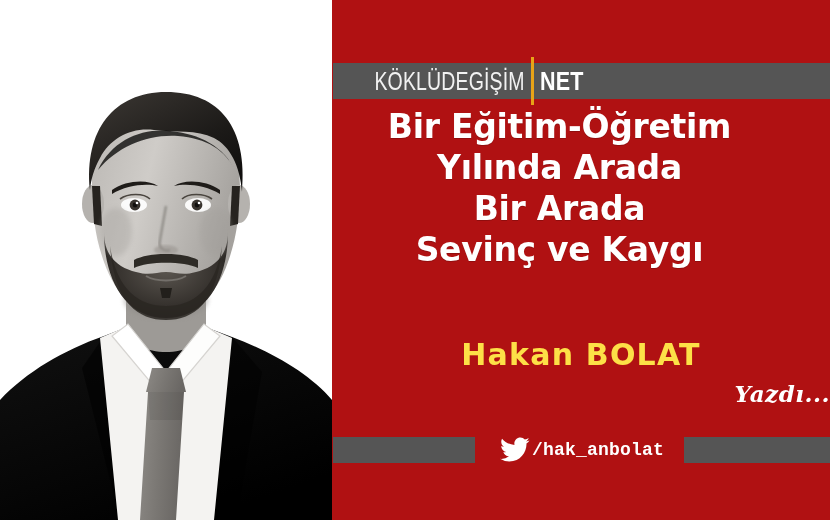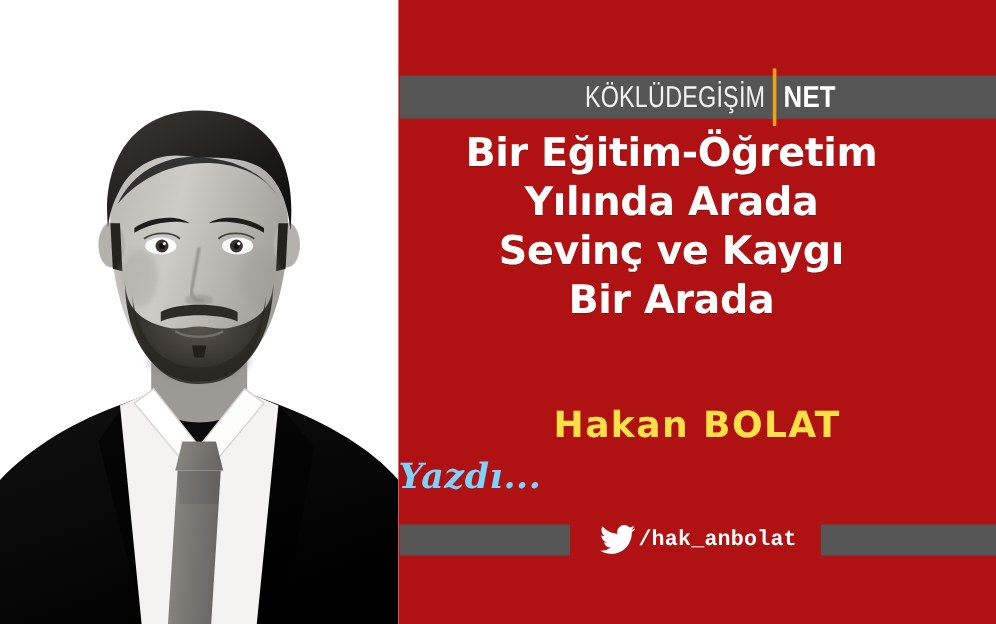--- a/index.html
+++ b/index.html
@@ -24,21 +24,21 @@
     background:#b01112;
   }
 
   
   .logo-bar {
     position:absolute; left:1px; top:63px; width:497px; height:36px;
     background:#555555;
   }
   .logo-text {
     position:absolute; left:0; top:62px; width:484px; height:38px;
-    display:flex; align-items:center; justify-content:center;
+    display:flex; align-items:center; justify-content:flex-start;
     gap:0px;
   }
   .logo-koklu {
     color:#f2f2f2; font-size:25px; letter-spacing:0.2px;
     font-family:"Liberation Sans Narrow","Liberation Sans", sans-serif;
     transform:scaleX(0.78); transform-origin:right center;
     font-weight:400; line-height:1;
     white-space:nowrap;
   }
   .logo-divider {
@@ -67,23 +67,23 @@
   
   .author-name {
     position:absolute; left:0px; top:337px; width:498px;
     text-align:center; color:#fde047;
     font-family:"DejaVu Sans","Liberation Sans", sans-serif;
     font-weight:bold; font-size:30px; letter-spacing:1.2px;
     white-space:nowrap;
   }
   .author-wrote {
     position:absolute; left:0px; top:380px; width:498px;
-    text-align:left; color:#7dd3fc;
+    text-align:right; color:#ffffff;
     font-family:"DejaVu Serif","Liberation Serif", serif;
-    font-style:italic; font-weight:bold; font-size:29px;
+    font-style:italic; font-weight:bold; font-size:23px;
     letter-spacing:0.5px;
     white-space:nowrap;
   }
 
   
   .social-bar-left {
     position:absolute; left:1px; top:437px; width:142px; height:26px;
     background:#555555;
   }
   .social-bar-right {
@@ -232,22 +232,22 @@
     <div class="logo-bar"></div>
     <div class="logo-text">
       <span class="logo-koklu">KÖKLÜDEGİŞİM</span>
       <span class="logo-divider"></span>
       <span class="logo-net">NET</span>
     </div>
 
     <div class="headline">
       <span class="hl-line">Bir Eğitim-Öğretim</span>
       <span class="hl-line">Yılında Arada</span>
+      <span class="hl-line">Bir Arada</span>
       <span class="hl-line">Sevinç ve Kaygı</span>
-      <span class="hl-line">Bir Arada</span>
     </div>
 
     <div class="author-name">Hakan BOLAT</div>
     <div class="author-wrote">Yazdı...</div>
 
     <div class="social-bar-left"></div>
     <div class="social-bar-right"></div>
     <div class="social-center">
       <svg class="tw-icon" viewBox="0 0 24 20">
         <path fill="#ffffff" d="M23.6 2.4c-.87.39-1.8.65-2.78.77

